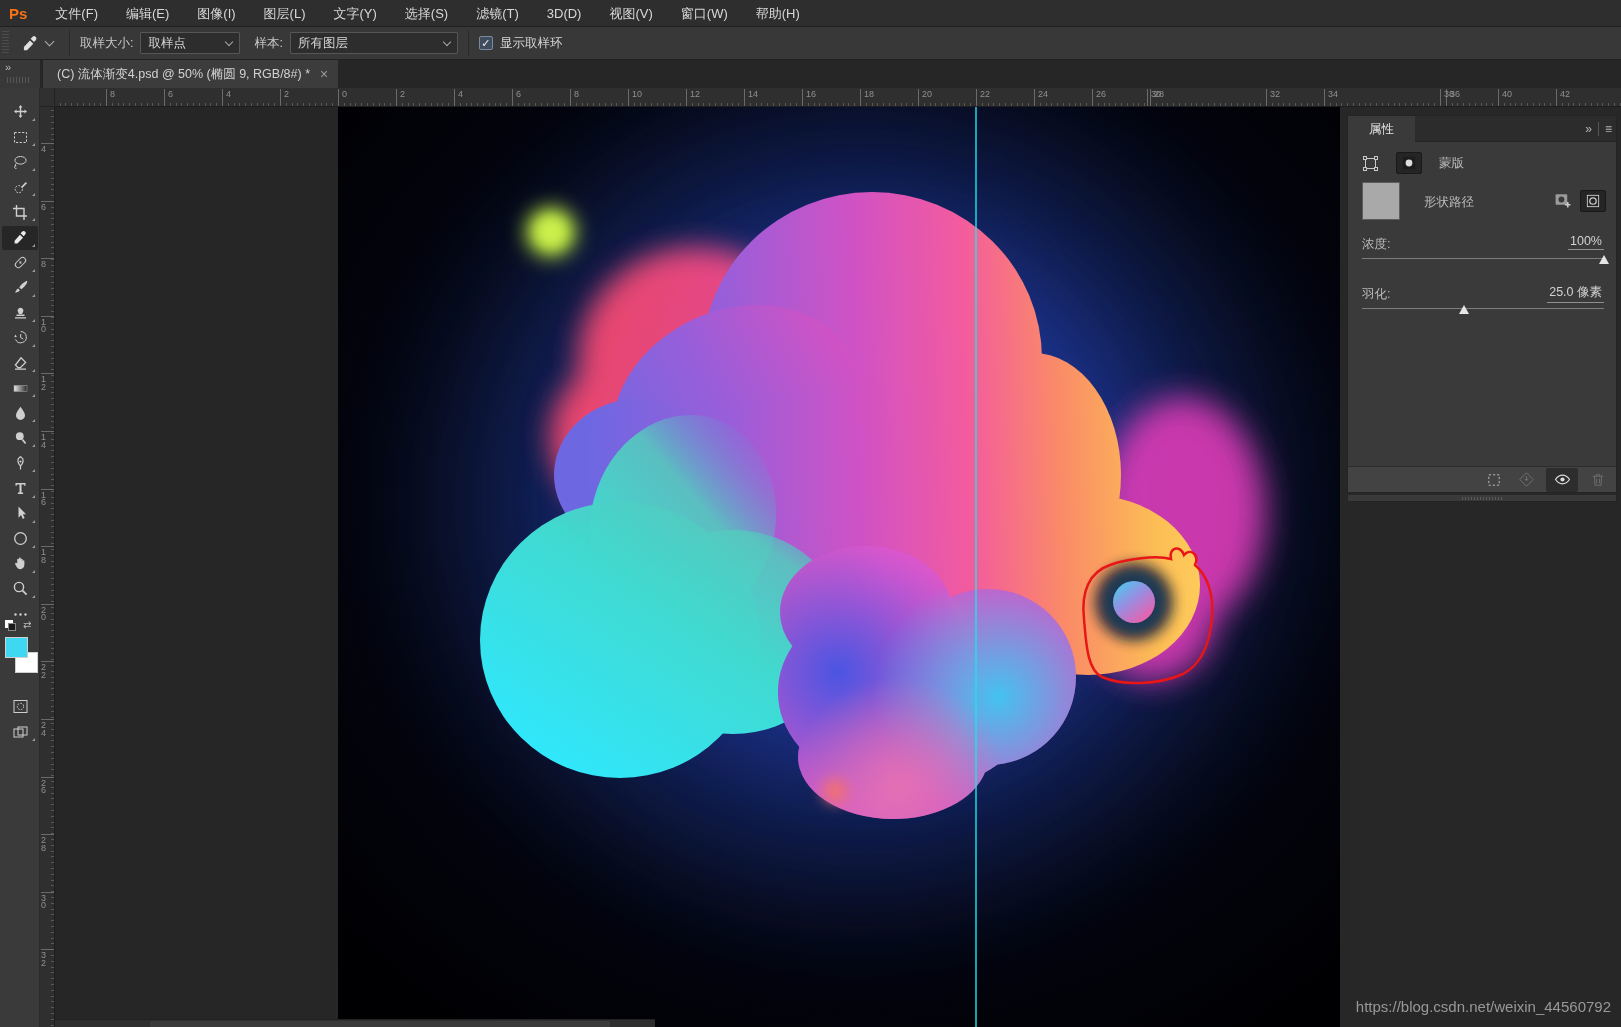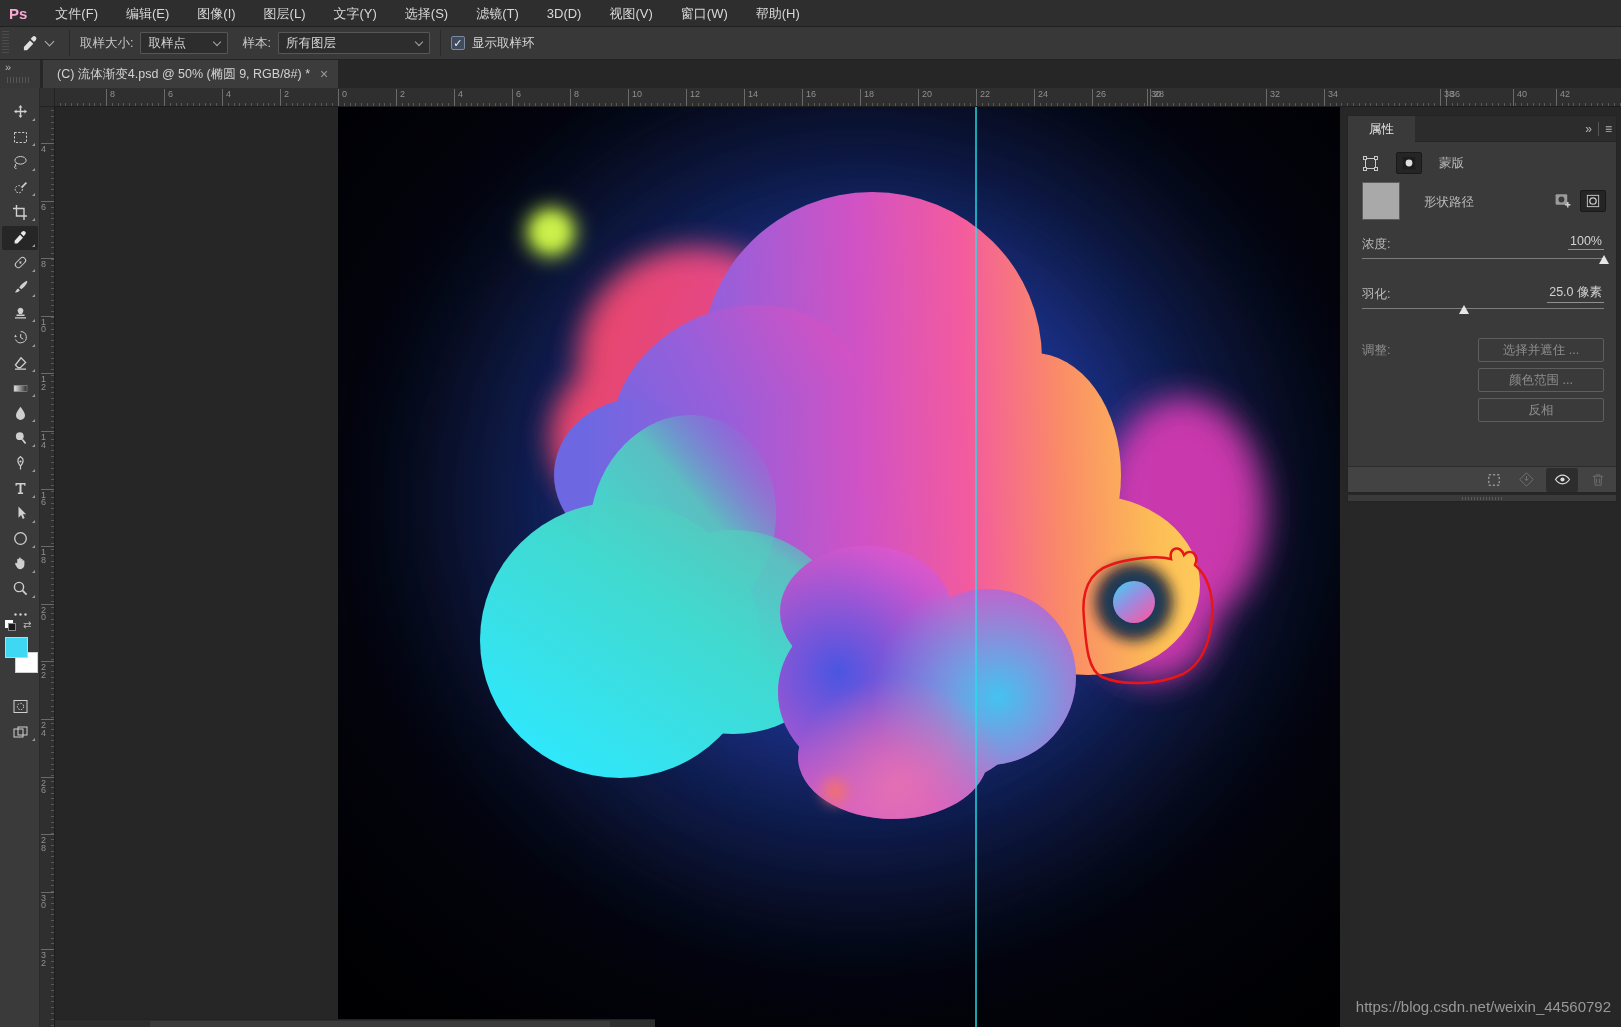--- a/index.html
+++ b/index.html
@@ -111,21 +111,21 @@
   #panel-grip .dots{margin:2px auto 0;width:40px;height:3px;
       background-image:repeating-linear-gradient(to right,#5a5a5a 0 1px,transparent 1px 3px);}
   #watermark{position:absolute;right:10px;bottom:12px;color:#989898;font-size:15px;}
 </style>
 </head>
 <body>
 
 <div id="app">
 
   <div id="menubar">
-    <span class="ps-logo" style="color: #f9a8d4;">Ps</span>
+    <span class="ps-logo" style="color: #f97316;">Ps</span>
     <div id="menu-items" style="display: flex;">
         <div class="menu-item">文件(F)</div>
         <div class="menu-item">编辑(E)</div>
         <div class="menu-item">图像(I)</div>
         <div class="menu-item">图层(L)</div>
         <div class="menu-item">文字(Y)</div>
         <div class="menu-item">选择(S)</div>
         <div class="menu-item">滤镜(T)</div>
         <div class="menu-item">3D(D)</div>
         <div class="menu-item">视图(V)</div>
@@ -137,26 +137,26 @@
   <div id="optionsbar">
     <div class="grip-v"></div>
     <div class="opt-tool">
       <svg width="19" height="19" viewBox="0 0 17 17">
         <path d="M10.2 2.6a2.1 2.1 0 0 1 3.2 2.7l-1.8 1.9-3-3zM8 5.8l3 3-5.6 5.7H2.6v-2.8z" fill="#e0e0e0"></path>
       </svg>
       <span class="chev"></span>
     </div>
     <div class="opt-sep"></div>
     <span class="opt-label">取样大小:</span>
-    <div class="dropdown" style="width:88px">
+    <div class="dropdown" style="width:100px">
       <span>取样点</span>
       <span class="dd-chev"></span>
     </div>
     <span class="opt-label" style="margin-left:14px">样本:</span>
-    <div class="dropdown" style="width:152px">
+    <div class="dropdown" style="width:168px">
       <span>所有图层</span>
       <span class="dd-chev"></span>
     </div>
     <div class="opt-sep"></div>
     <div class="checkbox">✓</div>
     <span>显示取样环</span>
   </div>
 
   <div id="tabbar">
     <div id="tool-head">
@@ -328,21 +328,21 @@
       <span class="hlab" style="left: 863px;">20</span>
       <span class="hlab" style="left: 921px;">22</span>
       <span class="hlab" style="left: 979px;">24</span>
       <span class="hlab" style="left: 1037px;">26</span>
       <span class="hlab" style="left: 1095px;">28</span>
       <span class="hlab" style="left: 1092px;">30</span>
       <span class="hlab" style="left: 1211px;">32</span>
       <span class="hlab" style="left: 1269px;">34</span>
       <span class="hlab" style="left: 1391px;">36</span>
       <span class="hlab" style="left: 1385px;">38</span>
-      <span class="hlab" style="left: 1443px; margin-left: 15px;">40</span>
+      <span class="hlab" style="left: 1443px;">40</span>
       <span class="hlab" style="left: 1501px;">42</span>
     </div>
   <div id="vruler">
       <span class="vlab" style="top: 36px;">4</span>
       <span class="vlab" style="top: 93.6px;">6</span>
       <span class="vlab" style="top: 151.2px;">8</span>
       <span class="vlab" style="top: 208.8px;">1
 0</span>
       <span class="vlab" style="top: 266.4px;">1
 2</span>
@@ -556,28 +556,20 @@
       </div>
 
       <div class="prow" style="top:168px;height:36px;">
         <span class="plabel" style="position:absolute;left:14px;top:2px;">羽化:</span>
         <span class="slider-val">25.0 像素</span>
         <div class="slider-track">
           <div class="slider-thumb" style="left: 42%;"></div>
         </div>
       </div>
 
-      <div class="prow" style="top:218px;height:110px;">
-        <span class="pdim" style="position:absolute;left:14px;top:8px;">调整:</span>
-        <div id="adjust-buttons">
-            <div class="adj-btn" style="top: 4px;">选择并遮住 ...</div>
-            <div class="adj-btn" style="top: 34px;">颜色范围 ...</div>
-            <div class="adj-btn" style="top: 64px;">反相</div>
-          </div>
-      </div>
 
       <div id="panel-bottom">
         <span class="pb-icon">
           <svg width="16" height="16" viewBox="0 0 17 17">
               <rect x="3" y="3" width="11" height="11" fill="none" stroke="#c0c0c0" stroke-dasharray="2.4 2"></rect>
             </svg>
         </span>
         <span class="pb-icon">
           <svg width="17" height="17" viewBox="0 0 17 17">
             <path d="M8.5 1.8l6.7 6.7-6.7 6.7-6.7-6.7z" fill="none" stroke="#6f6f6f"></path>

